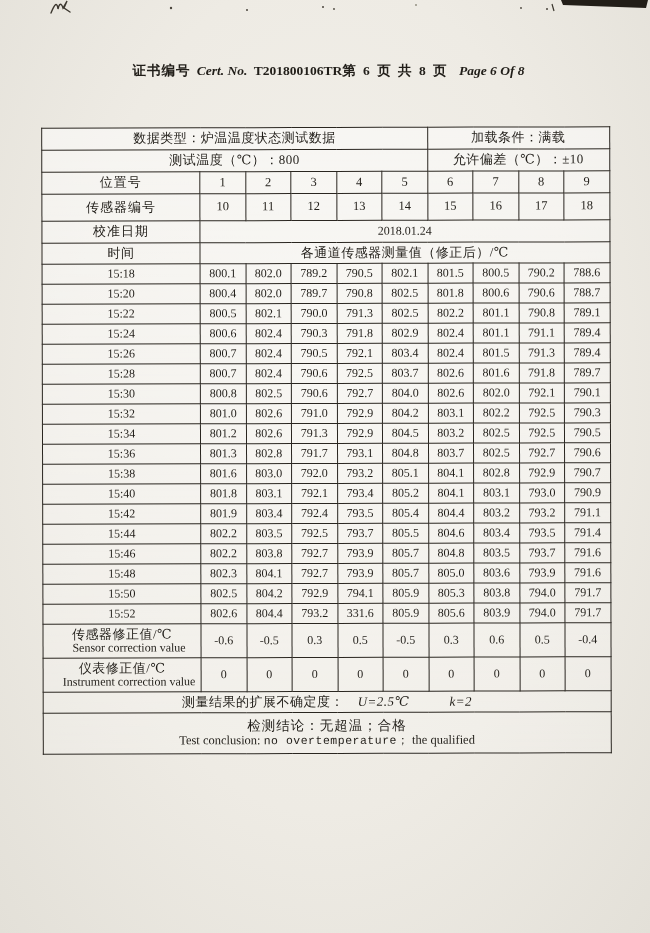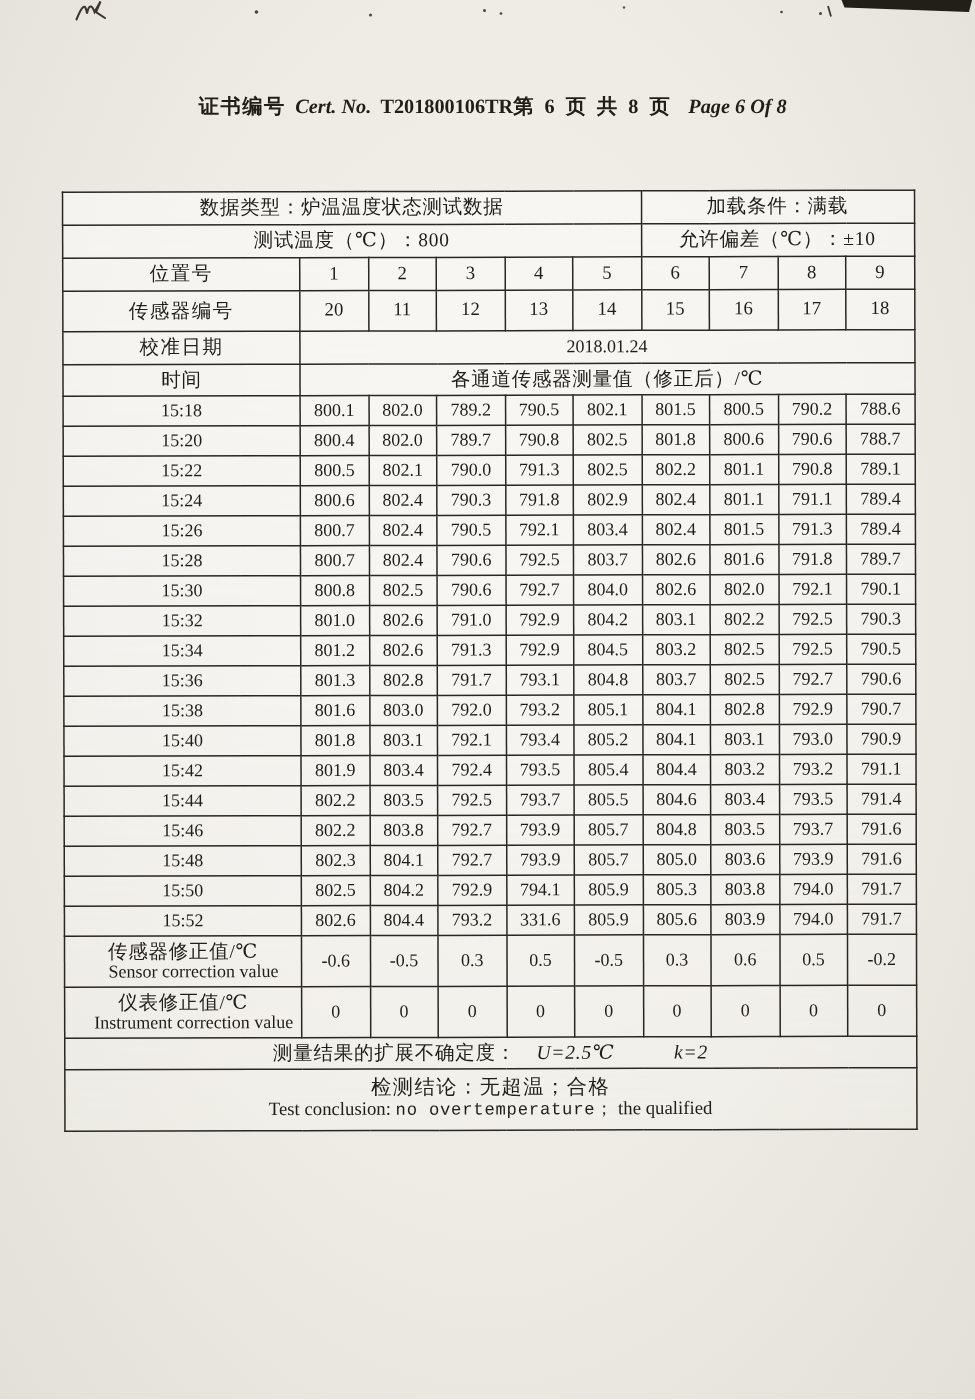--- a/index.html
+++ b/index.html
@@ -99,21 +99,21 @@
           <td>3</td>
           <td>4</td>
           <td>5</td>
           <td>6</td>
           <td>7</td>
           <td>8</td>
           <td>9</td>
         </tr>
       <tr class="sensor-row">
         <td class="lab">传感器编号</td>
-      <td>20</td>
+      <td>10</td>
           <td>11</td>
           <td>12</td>
           <td>13</td>
           <td>14</td>
           <td>15</td>
           <td>16</td>
           <td>17</td>
           <td>18</td>
         </tr>
       <tr class="cal-row">
@@ -350,21 +350,21 @@
           <div>Sensor correction value</div>
         </td>
       <td>-0.6</td>
           <td>-0.5</td>
           <td>0.3</td>
           <td>0.5</td>
           <td>-0.5</td>
           <td>0.3</td>
           <td>0.6</td>
           <td>0.5</td>
-          <td>-0.2</td>
+          <td>-0.4</td>
         </tr>
       <tr class="corr-row">
         <td class="lab lab2">
           <div>仪表修正值/℃</div>
           <div>Instrument correction value</div>
         </td>
       <td>0</td>
           <td>0</td>
           <td>0</td>
           <td>0</td>

